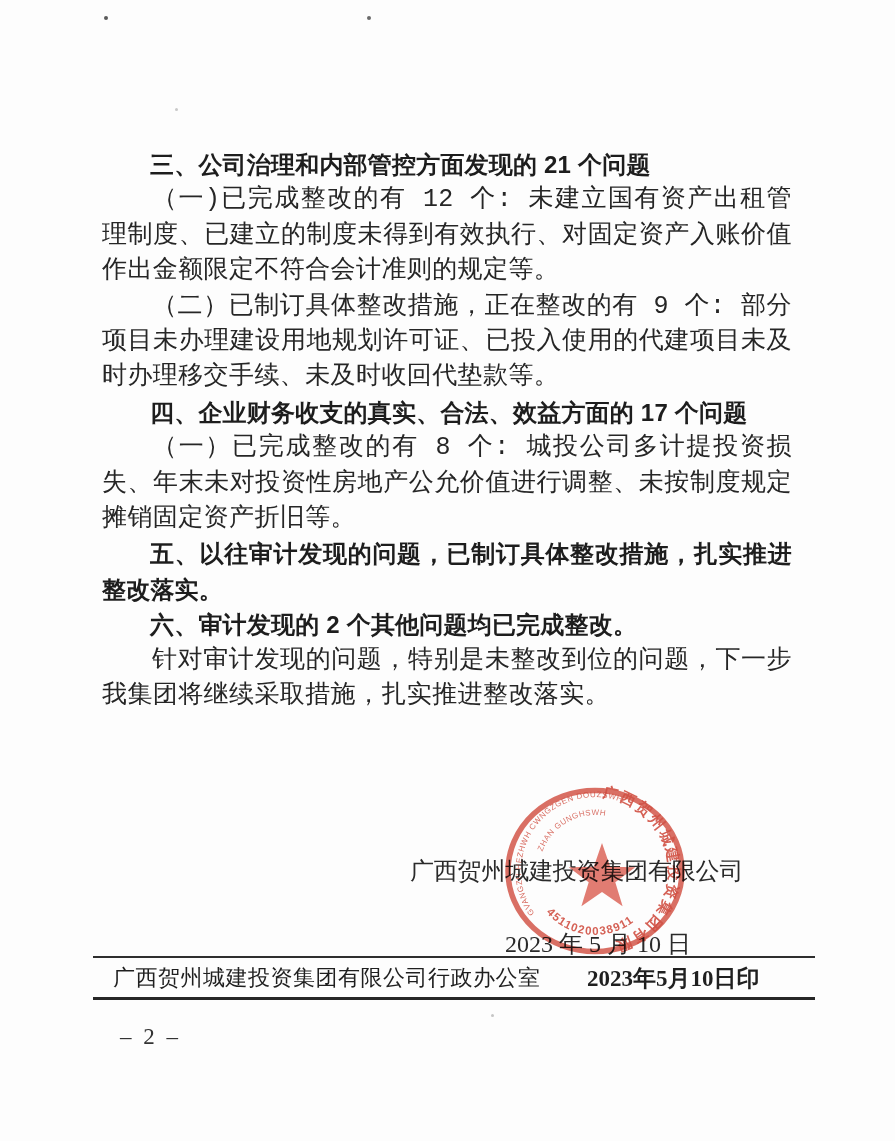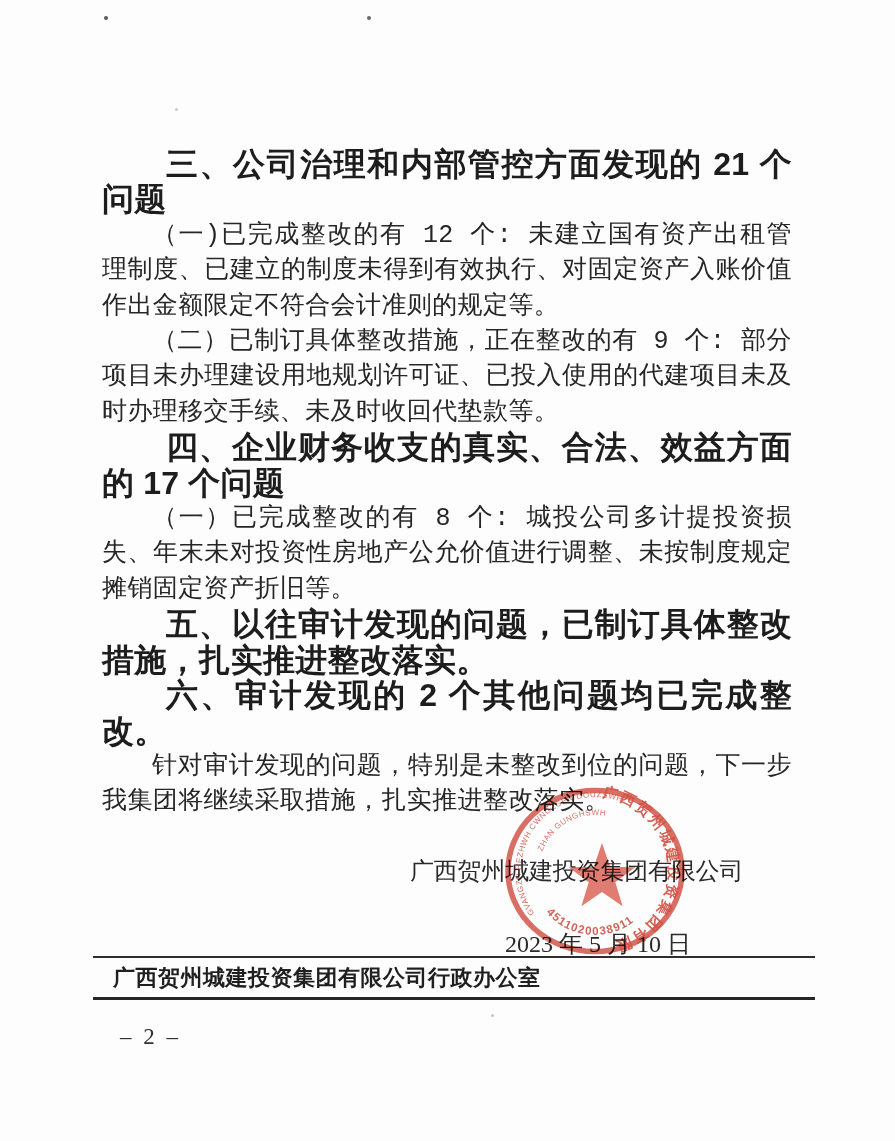--- a/index.html
+++ b/index.html
@@ -11,40 +11,40 @@
   }
   .doc-body{
     position:absolute;left:102px;top:147px;width:690px;
     font-size:25px;line-height:35.4px;letter-spacing:0.4px;
     text-align:justify;text-justify:inter-character;
     color:#262626;
   }
   .para{margin:0;text-indent:2em;font-family:Liberation Mono, monospace;}
   .para.heading{
     font-family:"Liberation Sans","DejaVu Sans",sans-serif;
-    font-weight:700;color:#1d1d1d;font-size:32px;letter-spacing:0.2px;
+    font-weight:700;color:#1d1d1d;font-size:24px;letter-spacing:0.2px;
   }
   .sig-company{
     position:absolute;left:410px;top:855px;
     font-size:24px;letter-spacing:-0.2px;color:#2a2a2a;white-space:nowrap;
   }
   .sig-date{
     position:absolute;left:505px;top:892px;
     font-size:24px;color:#2a2a2a;white-space:nowrap;margin-top:36px;
   }
   .seal{
     position:absolute;left:495px;top:771px;width:200px;height:200px;
     mix-blend-mode:multiply;opacity:0.93;pointer-events:none;
   }
   .footer-rule{position:absolute;left:93px;width:722px;background:#2e2e2e;}
   .footer-rule.top{top:956px;height:2px;}
   .footer-rule.bottom{top:997px;height:3px;background:#272727;}
   .footer-office{
     position:absolute;left:113px;top:963px;
-    font-size:22px;font-weight:700;letter-spacing:0.5px;color:#1f1f1f;white-space:nowrap;
+    font-size:22px;font-weight:400;letter-spacing:0.5px;color:#1f1f1f;white-space:nowrap;
   }
   .footer-date{
     position:absolute;left:587px;top:963px;
     font-size:23px;font-weight:600;color:#1f1f1f;white-space:nowrap;
   }
   .page-num{
     position:absolute;left:120px;top:1024px;
     font-size:23px;letter-spacing:3px;color:#333;white-space:nowrap;
   }
   .speck{position:absolute;border-radius:50%;}
@@ -96,17 +96,18 @@
     <text class="latin" fill="#cf4335" opacity="0.8" font-size="8" letter-spacing="0.5">
       <textPath href="#sealInner">ZHAN GUNGHSWH</textPath>
     </text>
     <text class="latin" fill="#cf4335" opacity="0.9" font-size="11.5" font-weight="700" letter-spacing="1.2">
       <textPath href="#sealSerial" startOffset="6">4511020038911</textPath>
     </text>
   </svg>
 
   <div class="footer-rule top"></div>
   <div class="footer-office">广西贺州城建投资集团有限公司行政办公室</div>
+  <div class="footer-date">2023年5月10日印</div>
   <div class="footer-rule bottom"></div>
 
   <div class="page-num">– 2 –</div>
 
 </div>
 
 </body></html>

